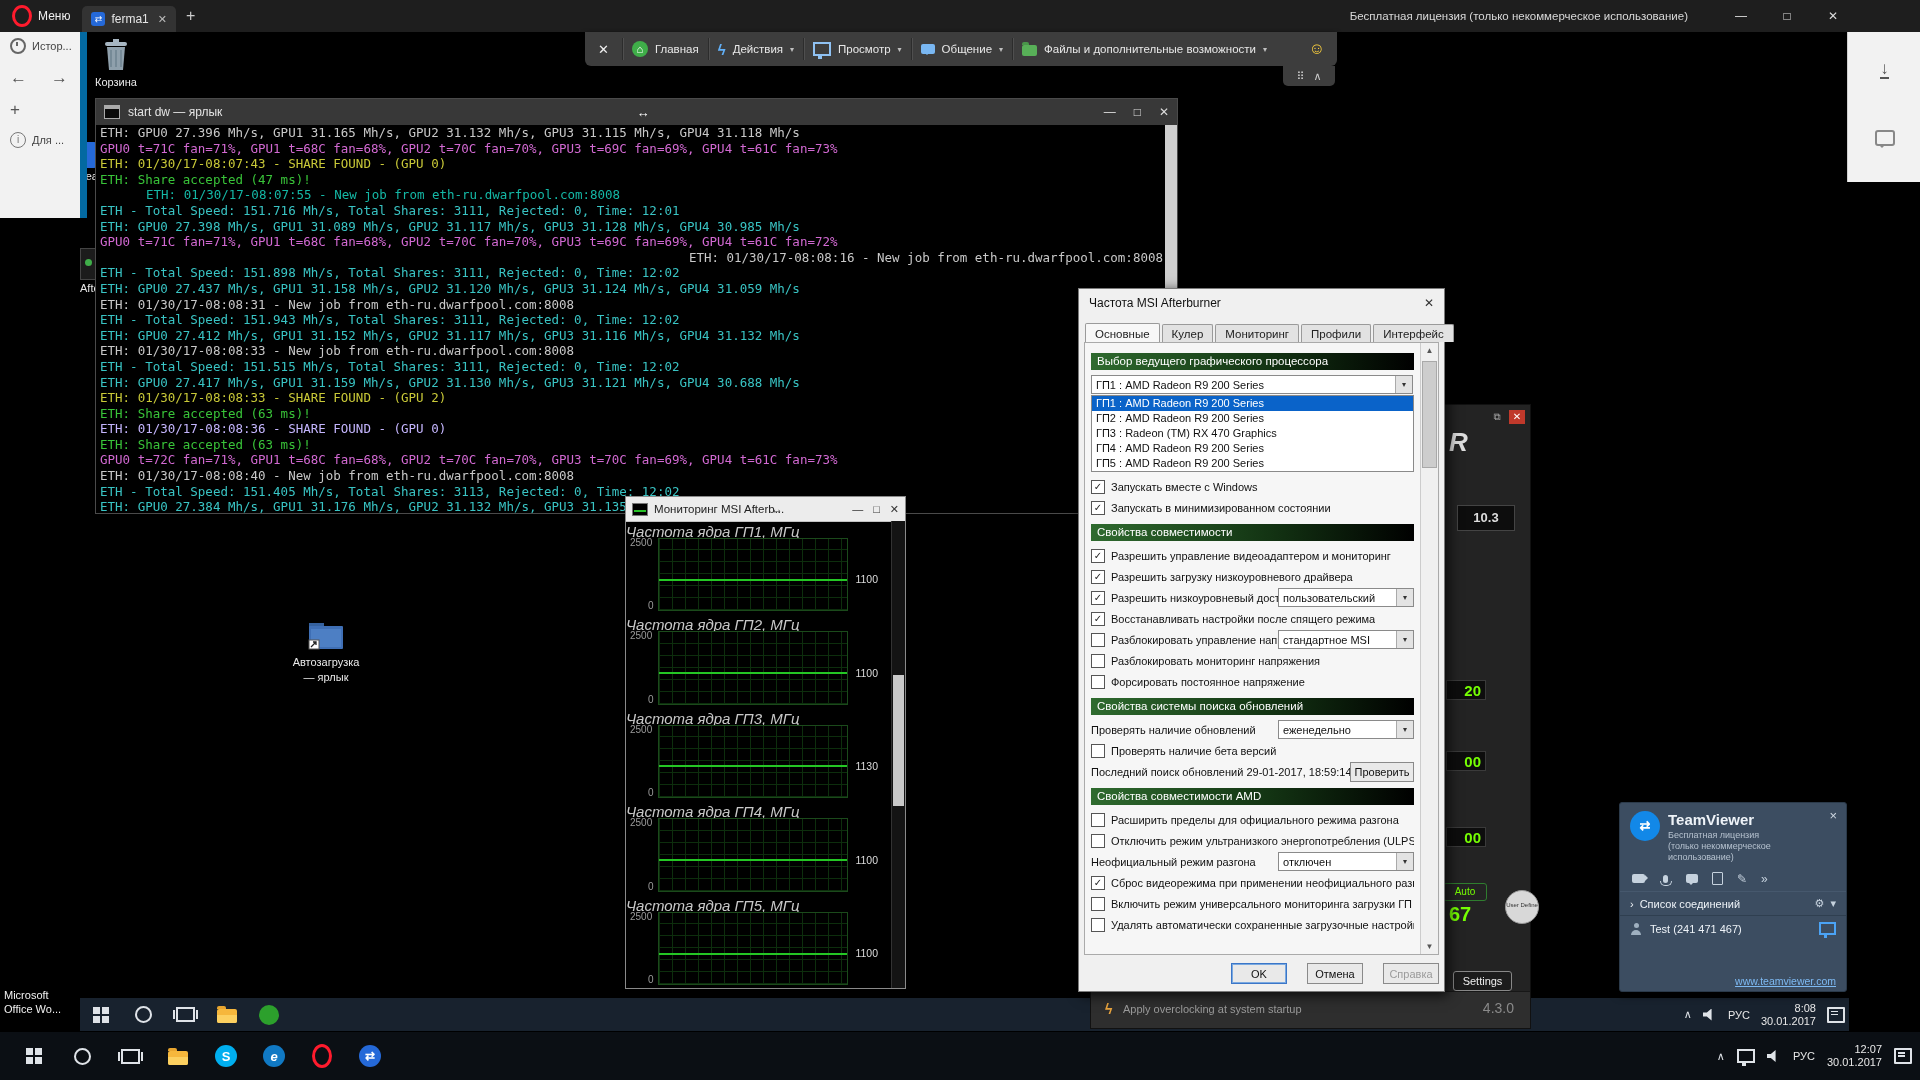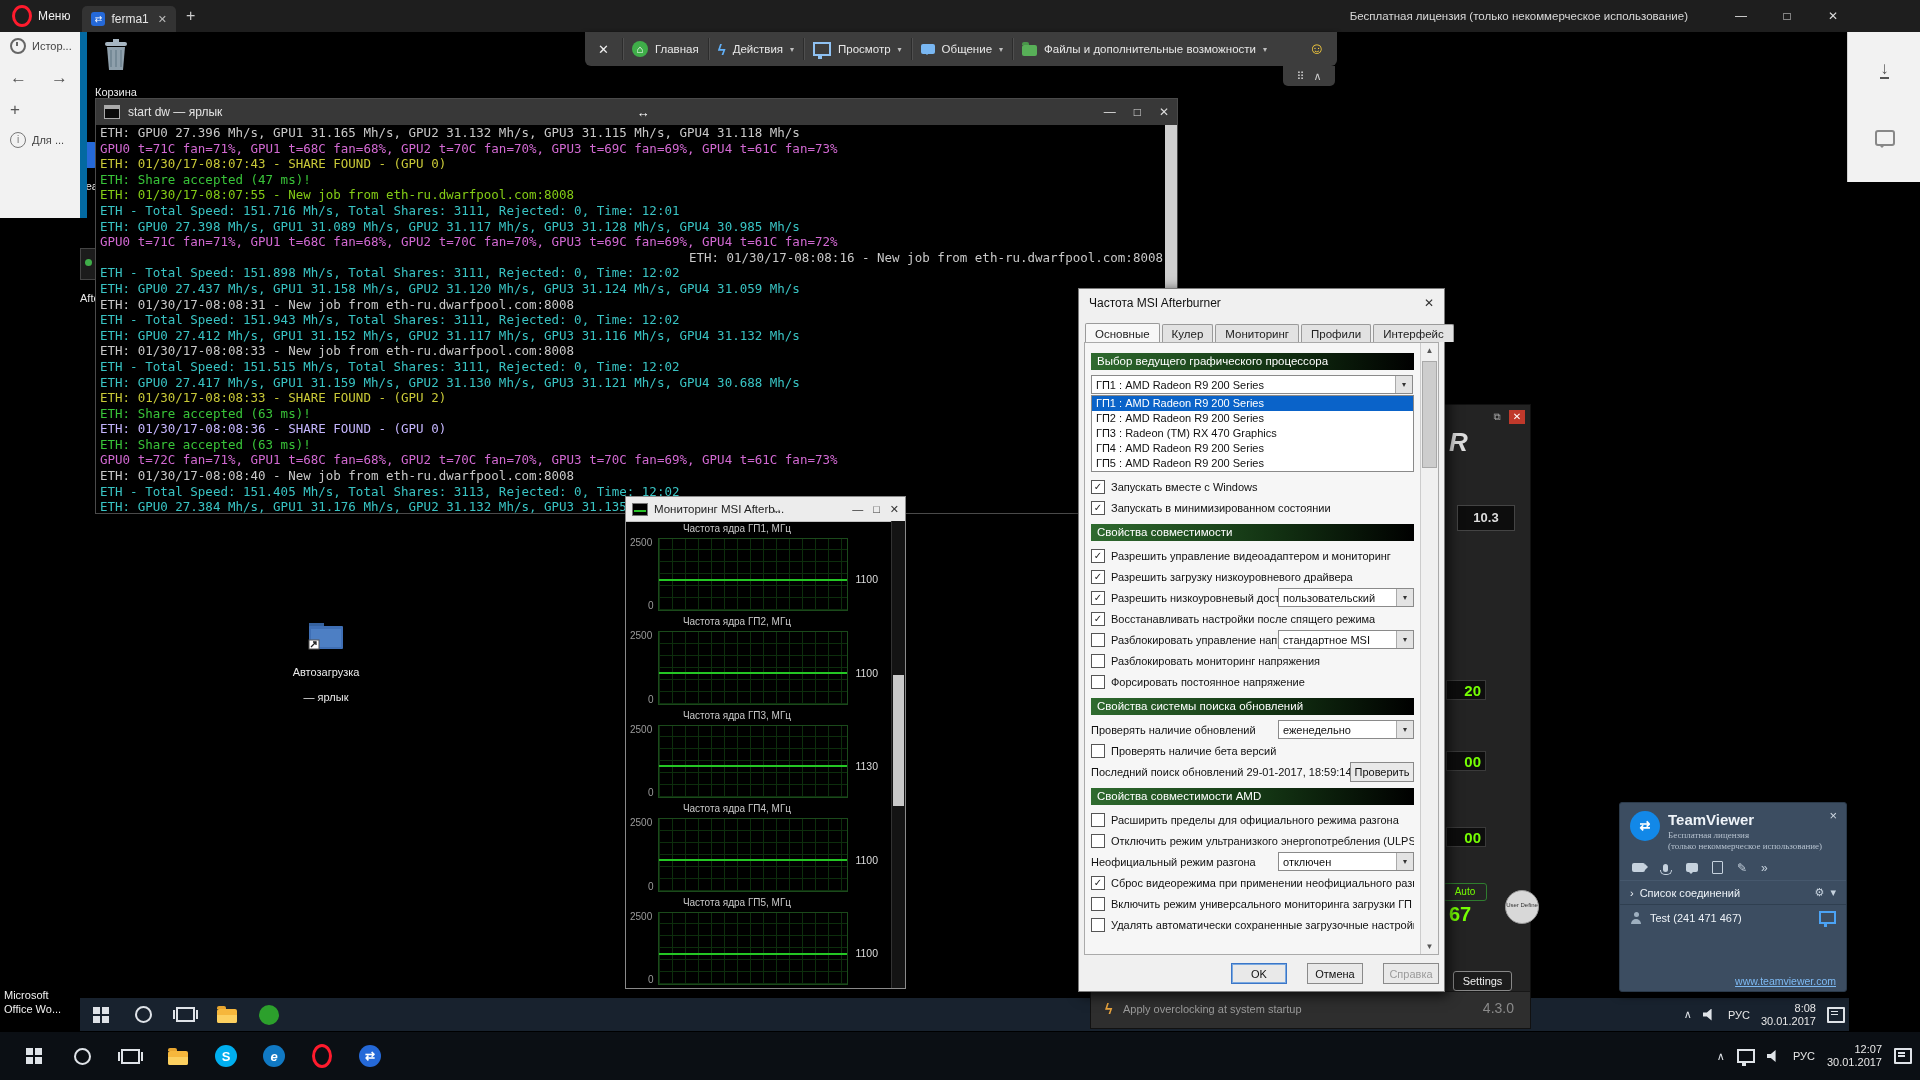--- a/index.html
+++ b/index.html
@@ -32,21 +32,21 @@
   .ic-bubble::after{content:"";position:absolute;left:2px;bottom:-7px;border:3.5px solid transparent;border-top-color:#888;}
 
   
   #host-desk-label{left:4px;top:988px;color:#f0f0f0;font-size:11px;line-height:14px;text-shadow:1px 1px 2px #000;}
 
   
   #remote-screen{left:80px;top:32px;width:1769px;height:999px;background:#000;overflow:hidden;}
 
   
   .dicon{position:absolute;text-align:center;color:#eaeaea;font-size:11px;text-shadow:1px 1px 2px #000;}
-  .dicon .lab{margin-top:12px;line-height:13px;}
+  .dicon .lab{margin-top:2px;line-height:13px;}
   .psliver{overflow:hidden;}
 
   
   .win{position:absolute;box-sizing:border-box;}
 
   
   #console{left:15px;top:66px;width:1083px;height:416px;background:#000;border:1px solid #4a4a4a;}
   .c-title{position:absolute;left:0;top:0;right:0;height:26px;background:#383838;display:flex;align-items:center;padding:0 8px;color:#e4e4e4;font-size:12px;gap:8px;}
   .c-drag{position:absolute;left:50%;color:#fff;font-size:13px;}
   .c-btns{margin-left:auto;display:flex;gap:18px;font-size:12px;color:#ddd;}
@@ -60,21 +60,21 @@
 
   
   #monitor{left:545px;top:464px;width:281px;height:493px;background:#000;border:1px solid #8a8a8a;}
   .m-title{position:absolute;left:0;top:0;right:0;height:24px;background:#ececec;border-bottom:1px solid #c2c2c2;display:flex;align-items:center;gap:6px;padding:0 6px;font-size:11.5px;color:#222;}
   .m-btns{margin-left:auto;display:flex;gap:10px;color:#333;font-size:11px;}
   .ic-mon{width:14px;height:11px;background:#000;border:1px solid #777;position:relative;flex:none;}
   .ic-mon::after{content:"";position:absolute;left:1px;right:1px;bottom:3px;height:2px;background:#27c027;}
   .m-drag{position:absolute;left:52%;color:#444;font-size:12px;}
   #mon-graphs{position:absolute;left:0;top:24px;right:13px;bottom:0;display:flex;flex-direction:column;}
   .graph{position:relative;flex:1;}
-  .g-label{position:absolute;top:2px;left:0;right:44px;text-align:center;font-size:10px;color:#c9c9c9;}
+  .g-label{position:absolute;top:2px;left:0;right:44px;text-align:left;font-size:15px;color:#c9c9c9;font-style:italic;}
   .g-area{position:absolute;left:32px;right:44px;top:17px;bottom:3px;background-color:#000;border:1px solid #1b4a1b;
     background-image:repeating-linear-gradient(90deg,#0d2e0d 0,#0d2e0d 1px,transparent 1px,transparent 13px),
                      repeating-linear-gradient(0deg,#0d2e0d 0,#0d2e0d 1px,transparent 1px,transparent 12px);}
   .g-line{position:absolute;left:0;right:0;height:2px;background:#24c724;}
   .g-max{position:absolute;left:4px;top:16px;font-size:10px;color:#9b9b9b;}
   .g-min{position:absolute;left:22px;bottom:3px;font-size:10px;color:#9b9b9b;}
   .g-val{position:absolute;right:14px;top:56%;font-size:10.5px;color:#dcdcdc;}
   .m-scroll{position:absolute;right:0;top:24px;bottom:0;width:13px;background:#141414;border-left:1px solid #333;}
   .m-thumb{position:absolute;left:1px;right:1px;top:33%;height:28%;background:#c9c9c9;}
 
@@ -121,21 +121,21 @@
   .dbtn{position:absolute;width:56px;height:21px;border:1px solid #8a8a8a;background:#e9e9e9;font-size:11px;text-align:center;line-height:21px;color:#111;box-sizing:border-box;}
   .dbtn.def{border-color:#3b76c8;box-shadow:0 0 0 1px #7aa9e0 inset;}
   .dbtn.dis{color:#9b9b9b;}
 
   
   #tvp{left:1539px;top:770px;width:228px;height:190px;background:#3c4d61;border:1px solid #2b3a4a;border-radius:3px;box-shadow:0 2px 10px #000c;color:#eef3f8;box-sizing:border-box;}
   .tvp-close{position:absolute;top:5px;right:9px;color:#cfd8e2;font-size:13px;}
   .tvp-head{display:flex;gap:8px;padding:8px 10px 2px;}
   .tvp-logo{width:30px;height:30px;border-radius:50%;background:#1288e8;color:#fff;font-size:13px;font-weight:bold;line-height:30px;text-align:center;flex:none;}
   .tvp-title{font-size:15px;font-weight:bold;}
-  .tvp-lic{font-size:9px;line-height:11px;color:#b6c2cf;margin-top:2px;font-family:Liberation Serif, serif;}
+  .tvp-lic{font-size:9px;line-height:11px;color:#b6c2cf;margin-top:2px;}
   .tvp-icons{display:flex;align-items:center;gap:14px;padding:7px 12px 6px;}
   .pv-cam{width:13px;height:9px;background:#c6d2de;border-radius:2px;position:relative;}
   .pv-cam::after{content:"";position:absolute;right:-6px;top:1px;border:3.5px solid transparent;border-left-color:#c6d2de;}
   .pv-mic{width:5px;height:8px;background:#c6d2de;border-radius:3px;position:relative;margin:0 4px;}
   .pv-mic::after{content:"";position:absolute;left:-3.5px;bottom:-3px;width:10px;height:4px;border:1.5px solid #c6d2de;border-top:none;border-radius:0 0 5px 5px;}
   .pv-chat{width:12px;height:9px;background:#c6d2de;border-radius:2px;position:relative;}
   .pv-chat::after{content:"";position:absolute;left:2px;bottom:-5px;border:3px solid transparent;border-top-color:#c6d2de;}
   .pv-doc{width:9px;height:11px;border:1.5px solid #c6d2de;border-radius:1px;}
   .pv-txt{color:#c6d2de;font-size:12px;line-height:12px;}
   .tvp-connrow{display:flex;align-items:center;gap:6px;border-top:1px solid #46586d;border-bottom:1px solid #2f3f50;padding:5px 10px;font-size:11px;}
@@ -248,21 +248,21 @@
           <span>—</span>
           <span>□</span>
           <span>✕</span>
         </span>
       </div>
       <div class="c-body" id="console-body">
           <div class="cline" style="color: rgb(200, 200, 200);">ETH: GPU0 27.396 Mh/s, GPU1 31.165 Mh/s, GPU2 31.132 Mh/s, GPU3 31.115 Mh/s, GPU4 31.118 Mh/s</div>
           <div class="cline" style="color: rgb(210, 105, 210);">GPU0 t=71C fan=71%, GPU1 t=68C fan=68%, GPU2 t=70C fan=70%, GPU3 t=69C fan=69%, GPU4 t=61C fan=73%</div>
           <div class="cline" style="color: rgb(201, 201, 56);">ETH: 01/30/17-08:07:43 - SHARE FOUND - (GPU 0)</div>
           <div class="cline" style="color: rgb(57, 196, 57);">ETH: Share accepted (47 ms)!</div>
-          <div class="cline" style="color: #84cc16;">ETH: 01/30/17-08:07:55 - New job from eth-ru.dwarfpool.com:8008</div>
+          <div class="cline" style="color: #14b8a6; margin-left: 46px;">ETH: 01/30/17-08:07:55 - New job from eth-ru.dwarfpool.com:8008</div>
           <div class="cline" style="color: rgb(57, 196, 196);">ETH - Total Speed: 151.716 Mh/s, Total Shares: 3111, Rejected: 0, Time: 12:01</div>
           <div class="cline" style="color: rgb(57, 196, 196);">ETH: GPU0 27.398 Mh/s, GPU1 31.089 Mh/s, GPU2 31.117 Mh/s, GPU3 31.128 Mh/s, GPU4 30.985 Mh/s</div>
           <div class="cline" style="color: rgb(210, 105, 210);">GPU0 t=71C fan=71%, GPU1 t=68C fan=68%, GPU2 t=70C fan=70%, GPU3 t=69C fan=69%, GPU4 t=61C fan=72%</div>
           <div class="cline" style="color: rgb(200, 200, 200); text-align: right;">ETH: 01/30/17-08:08:16 - New job from eth-ru.dwarfpool.com:8008</div>
           <div class="cline" style="color: rgb(57, 196, 196);">ETH - Total Speed: 151.898 Mh/s, Total Shares: 3111, Rejected: 0, Time: 12:02</div>
           <div class="cline" style="color: rgb(57, 196, 196);">ETH: GPU0 27.437 Mh/s, GPU1 31.158 Mh/s, GPU2 31.120 Mh/s, GPU3 31.124 Mh/s, GPU4 31.059 Mh/s</div>
           <div class="cline" style="color: rgb(200, 200, 200);">ETH: 01/30/17-08:08:31 - New job from eth-ru.dwarfpool.com:8008</div>
           <div class="cline" style="color: rgb(57, 196, 196);">ETH - Total Speed: 151.943 Mh/s, Total Shares: 3111, Rejected: 0, Time: 12:02</div>
           <div class="cline" style="color: rgb(57, 196, 196);">ETH: GPU0 27.412 Mh/s, GPU1 31.152 Mh/s, GPU2 31.117 Mh/s, GPU3 31.116 Mh/s, GPU4 31.132 Mh/s</div>
           <div class="cline" style="color: rgb(200, 200, 200);">ETH: 01/30/17-08:08:33 - New job from eth-ru.dwarfpool.com:8008</div>

